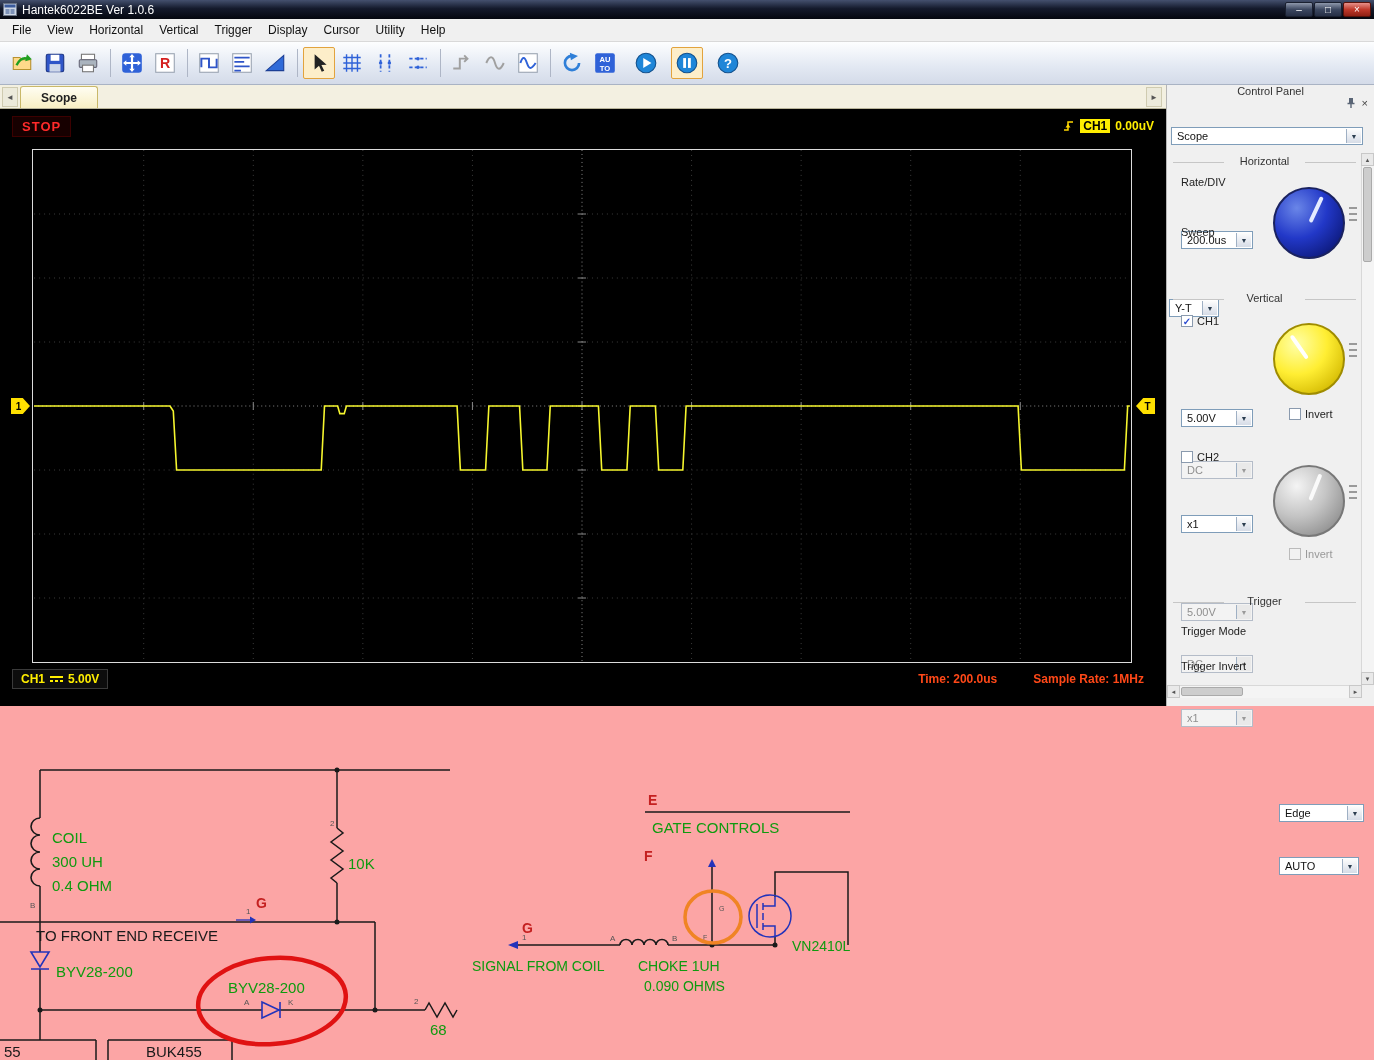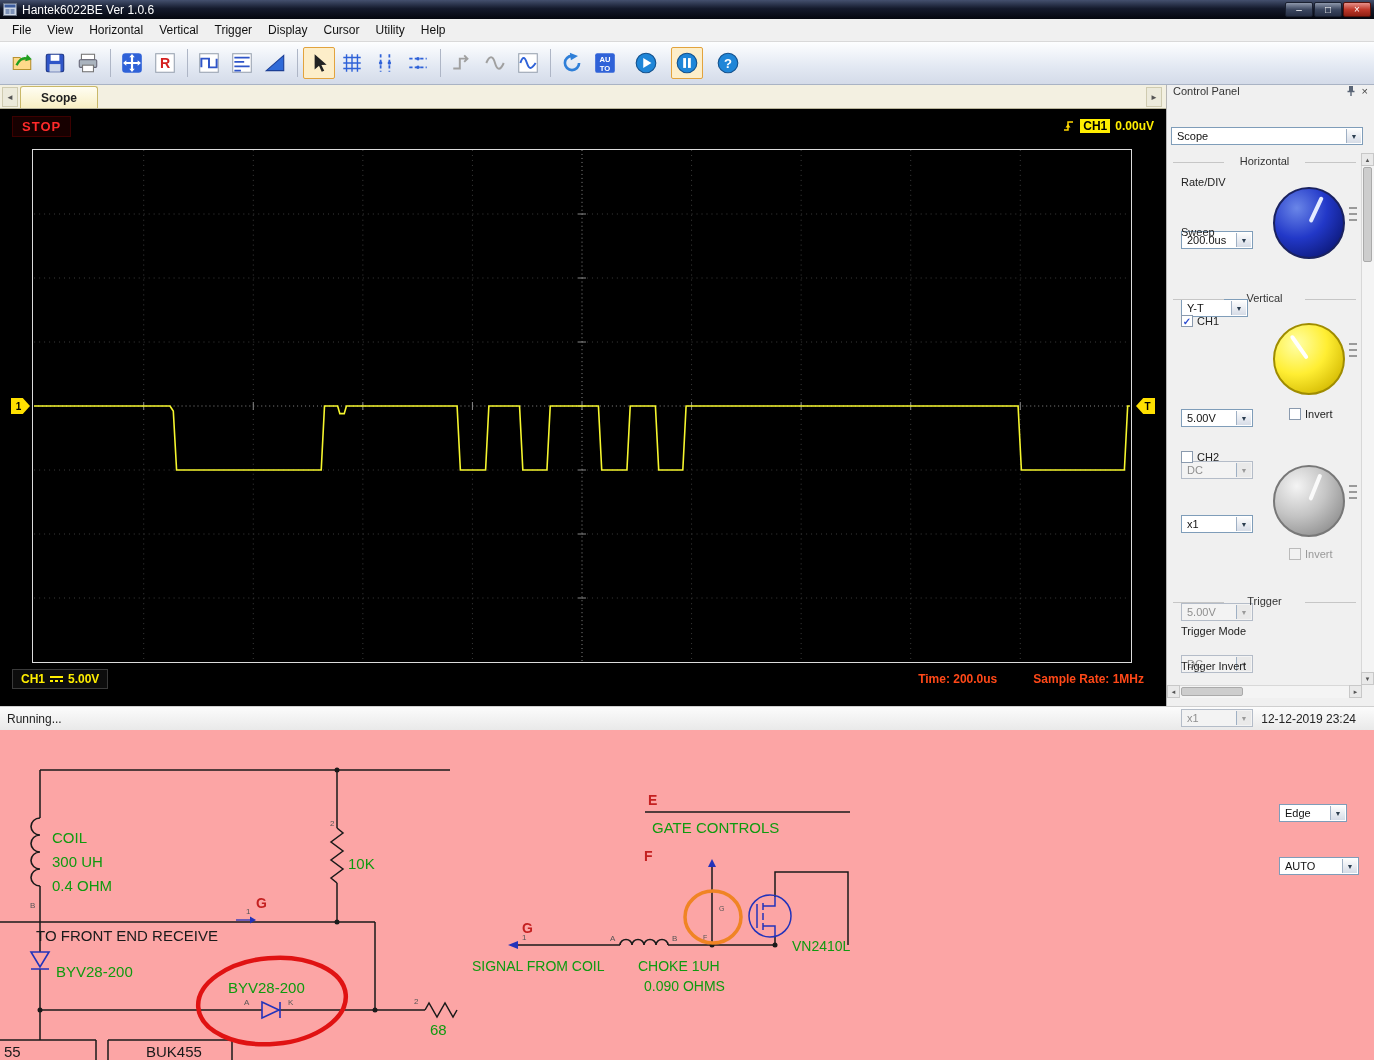--- a/index.html
+++ b/index.html
@@ -63,21 +63,21 @@
   .scope-bottom { height:24px; display:flex; align-items:center; padding:0 12px; margin-top:4px; }
   .chreadout { display:flex; align-items:center; gap:5px; background:#0d0d0d; border:1px solid #3a3a3a;
                color:#ffee00; font-weight:bold; padding:2px 8px; }
   .coup b { display:block; width:13px; height:2px; background:#ffee00; margin:2px 0; }
   .coup b:last-child { background:repeating-linear-gradient(90deg,#ffee00 0 3px,transparent 3px 5px); }
   .scope-bottom .rgt { margin-left:auto; display:flex; gap:36px; margin-right:10px;
                        color:#ff4818; font-weight:bold; font-size:12px; }
 
   
   .cp { width:208px; background:#f0f0f0; border-left:1px solid #b5b5b5; position:relative; font-size:11px; }
-  .cp-header { height:20px; display:flex; align-items:flex-start; padding:0 6px; color:#333; }
+  .cp-header { height:20px; display:flex; align-items:center; padding:0 6px; color:#333;flex-direction:column; }
   .cp-header .hicons { margin-left:auto; display:flex; gap:6px; color:#444; font-size:11px; align-items:center; }
   .cp-dd { position:absolute; }
   .dd { position:relative; background:#fff; border:1px solid #7f9db9; height:18px;
         display:flex; align-items:center; padding:0 18px 0 5px; color:#111; white-space:nowrap; overflow:hidden; }
   .dd::after { content:"▼"; position:absolute; right:1px; top:1px; bottom:1px; width:14px;
                background:linear-gradient(#fdfdfd,#d6dce7); border-left:1px solid #9fb0c4;
                display:flex; align-items:center; justify-content:center; font-size:7px; color:#2c3e50; }
   .dd.dis { color:#8f8f8f; background:#f3f3f3; border-color:#b4bcc8; }
   .dd.dis::after { color:#9a9a9a; background:#e9e9e9; }
   .sect { position:absolute; left:0; width:195px; text-align:center; color:#333; }
@@ -380,21 +380,21 @@
       <div class="dd cp-dd" style="top:108px; left:14px; width:72px;">200.0us</div>
       <div class="knob blue" style="top:102px; left:106px;">
           <span class="ptr"></span>
         </div>
       <div class="kticks" style="top:122px; left:182px;">
           <i></i>
           <i></i>
           <i></i>
         </div>
       <div class="cplabel" style="top:141px; left:14px;">Sweep</div>
-      <div class="dd cp-dd" style="top:158px; left:14px; width:67px;">Y-T</div>
+      <div class="dd cp-dd" style="top:158px; left:2px; width:50px;">Y-T</div>
 
       <div class="sect" style="top:207px;">Vertical</div>
       <span class="cb checked" style="top:230px; left:14px;">
           <i></i>
           <span>CH1</span>
         </span>
       <div class="dd cp-dd" style="top:250px; left:14px; width:72px;">5.00V</div>
       <div class="knob yellow" style="top:238px; left:106px;">
           <span class="ptr"></span>
         </div>
@@ -425,41 +425,37 @@
         </div>
       <div class="dd cp-dd dis" style="top:424px; left:14px; width:72px;">DC</div>
       <div class="dd cp-dd dis" style="top:460px; left:14px; width:72px;">x1</div>
       <span class="cb dis" style="top:463px; left:122px;">
           <i></i>
           <span>Invert</span>
         </span>
 
       <div class="sect" style="top:510px;">Trigger</div>
       <div class="cplabel" style="top:540px; left:14px;">Trigger Mode</div>
-      <div class="dd cp-dd" style="top:537px; left:112px; width:68px;">Edge</div>
+      <div class="dd cp-dd" style="top:537px; left:112px; width:85px;">Edge</div>
       <div class="cplabel" style="top:575px; left:14px;">Trigger Invert</div>
       <div class="dd cp-dd" style="top:572px; left:112px; width:80px;">AUTO</div>
 
       <div class="vscroll">
         <span class="sarrow" style="top:0; left:-1px;">▲</span>
         <span class="sarrow" style="bottom:0; left:-1px;">▼</span>
         <span class="sthumb" style="top:14px; left:1px; width:9px; height:95px;"></span>
       </div>
       <div class="hscroll">
         <span class="sarrow" style="left:0; top:-1px;">◄</span>
         <span class="sarrow" style="right:0; top:-1px;">►</span>
         <span class="sthumb" style="left:14px; top:1px; height:9px; width:62px;"></span>
       </div>
     </div>
   </div>
 
-  <div class="statusbar">
-    <span class="lft">Running...</span>
-    <span class="rgt">12-12-2019 23:24</span>
-  </div>
 
   <svg class="schem" width="860" height="302" viewBox="0 758 860 302">
 
     <path fill="none" stroke="#1a1a1a" stroke-width="1.5" d="M40,770 H450 M40,770 V818 M40,886 V952 M40,969 V1040
          M0,922 H375 M375,922 V1010
          M40,1010 H262 M280,1010 H425
          M337,770 V828 M337,883 V922
          M645,812 H850
          M712,866 V945
          M518,945 H620 M668,945 H775

